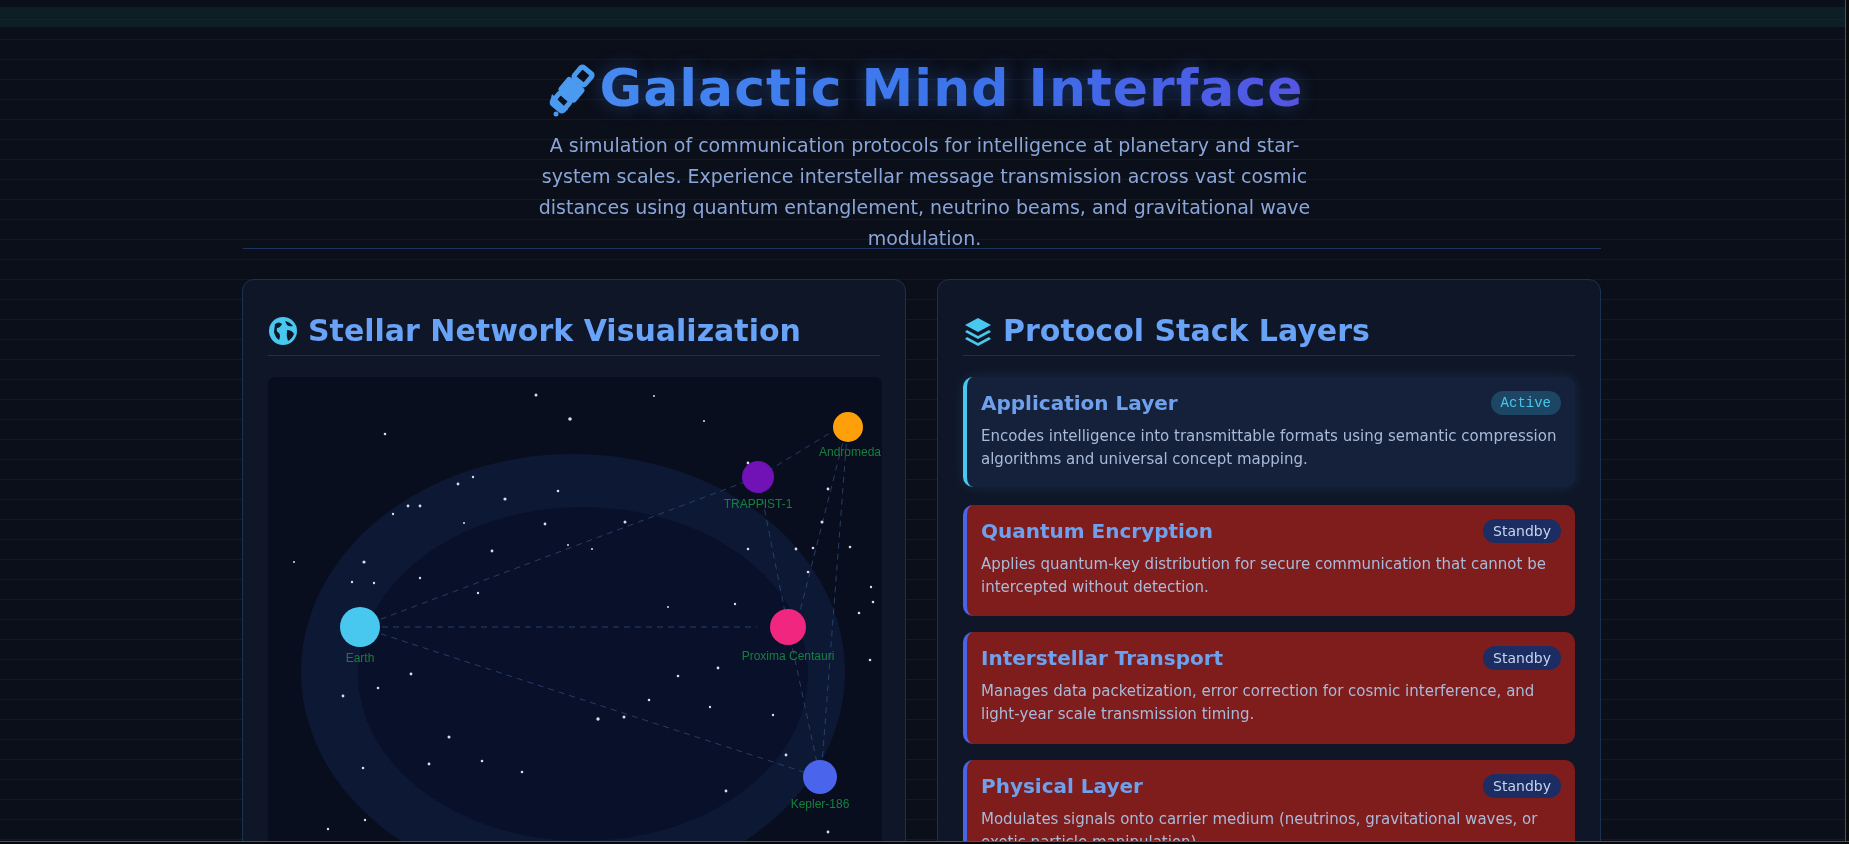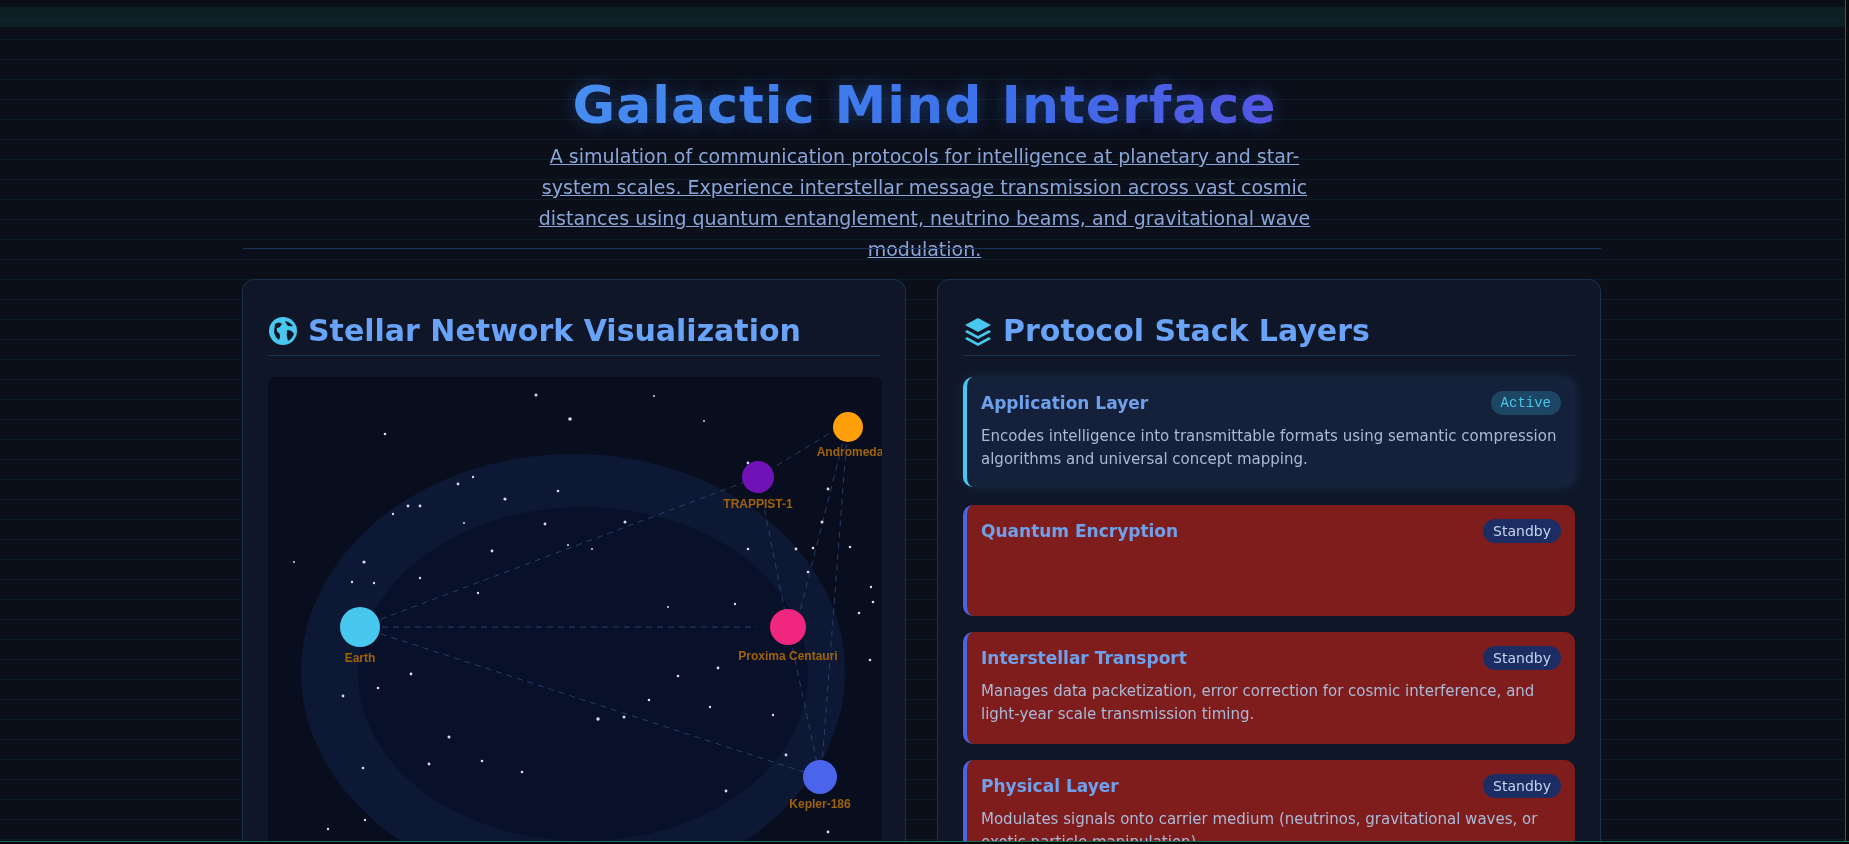--- a/index.html
+++ b/index.html
@@ -20,33 +20,32 @@
   .frame-right {
     position: absolute; right: 0; top: 0; width: 4px; height: 844px;
     background: #0a0a0a; border-left: 1px solid #1d6b5b;
   }
   .frame-bottom {
     position: absolute; left: 0; bottom: 0; width: 100%; height: 3px;
     background: #050708; border-top: 1px solid #1d6b5b;
   }
   .header { position: absolute; left: 0; top: 48px; width: 1849px; text-align: center; }
   .title {
-    display: inline-flex; align-items: center; gap: 12px;
+    display: inline-flex; align-items: flex-end; 
     font-family: "DejaVu Sans", sans-serif; font-weight: bold;
     font-size: 52px; letter-spacing: 1px;
     background: linear-gradient(90deg, #4a90f0 0%, #3d6fe8 60%, #5a4fe0 100%);
     -webkit-background-clip: text; background-clip: text; color: transparent;
     text-shadow: 0 0 18px rgba(59,130,246,0.35);
     height: 70px;
-    flex-direction: column;
   }
   .title-icon { width: 54px; height: 54px; display: inline-block; }
   .subtitle {
     width: 800px; margin: 8px auto 0; color: #8aa6d8;
-    font-size: 19px; line-height: 31px; text-align: center; text-decoration: underline;
+    font-size: 19px; line-height: 31px; text-align: center;
   }
   .divider {
     position: absolute; left: 243px; top: 248px; width: 1358px; height: 1px;
     background: #1c3560;
   }
   .panel {
     position: absolute; top: 279px; width: 664px; height: 600px;
     background: #0f1628; border: 1px solid #1c3150; border-radius: 12px;
   }
   .panel.left { left: 242px; }
@@ -56,35 +55,35 @@
     border-bottom: 1px solid #1c3150;
     display: flex; align-items: center; gap: 10px;
   }
   .panel-title { color: #69a3f7; font-size: 30px; font-weight: bold; }
   .panel-icon { width: 30px; height: 30px; }
   .viz {
     position: absolute; left: 25px; top: 97px; width: 614px; height: 520px;
     background: #080e1e; border-radius: 8px; overflow: hidden;
   }
   .node-label {
-    position: absolute; color: #a16207; font-family: "Liberation Sans", sans-serif;
-    font-size: 12px; transform: translateX(-50%); white-space: nowrap; font-weight: bold;
+    position: absolute; color: #15803d; font-family: "Liberation Sans", sans-serif;
+    font-size: 12px; transform: translateX(-50%); white-space: nowrap;
   }
   .layer {
     position: absolute; left: 25px; width: 612px;
     background: #7f1d1d; border-radius: 10px;
     border-left: 4px solid #4a64e4;
     padding: 0 14px 0 14px;
   }
   .layer.active {
     border-left-color: #48c8ee; background: #15213b;
     box-shadow: 0 0 14px rgba(72,200,238,0.12);
   }
   .layer-head { display: flex; justify-content: space-between; align-items: center; margin-top: 14px; }
-  .layer-title { color: #6fa0ec; font-size: 17px; font-weight: bold; }
+  .layer-title { color: #6fa0ec; font-size: 20px; font-weight: bold; }
   .badge {
     font-size: 14px; padding: 4px 10px; border-radius: 14px;
     background: #1b2d62; color: #c8d4ec;
   }
   .badge.active { background: #1c4663; color: #4cc4ea; font-family: Liberation Mono, monospace; }
   .layer-desc { color: #a9bad8; font-size: 15px; line-height: 23px; margin-top: 10px; }
 </style>
 </head>
 <body>
 
@@ -239,20 +238,21 @@
       <span class="badge active">Active</span>
     </div>
     <p class="layer-desc">Encodes intelligence into transmittable formats using semantic compression algorithms and universal concept mapping.</p>
   </div>
 
   <div class="layer" style="top:225px;height:111px">
     <div class="layer-head">
       <span class="layer-title">Quantum Encryption</span>
       <span class="badge">Standby</span>
     </div>
+    <p class="layer-desc">Applies quantum-key distribution for secure communication that cannot be intercepted without detection.</p>
   </div>
 
   <div class="layer" style="top:352px;height:112px">
     <div class="layer-head">
       <span class="layer-title">Interstellar Transport</span>
       <span class="badge">Standby</span>
     </div>
     <p class="layer-desc">Manages data packetization, error correction for cosmic interference, and light-year scale transmission timing.</p>
   </div>
 

